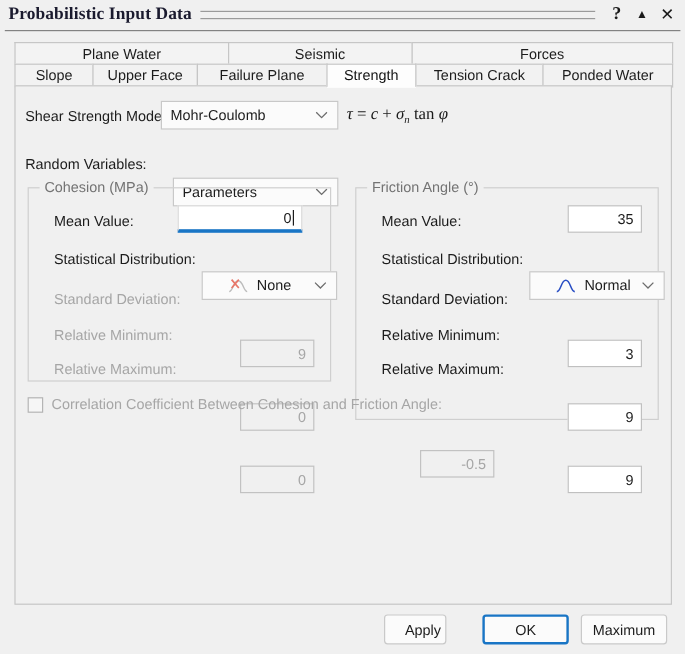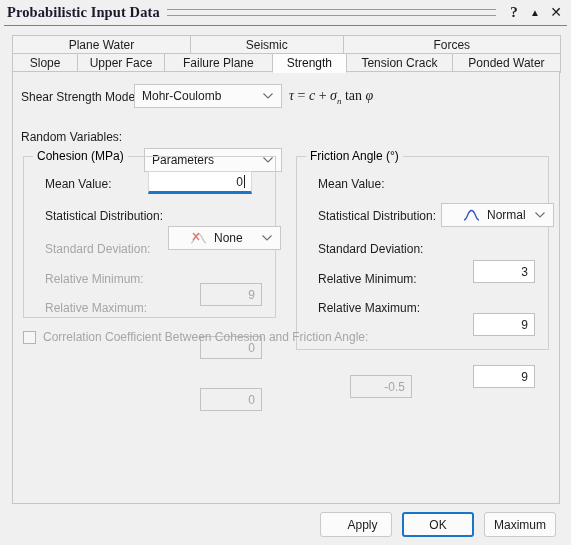--- a/index.html
+++ b/index.html
@@ -209,21 +209,21 @@
     box-sizing: border-box;
     border: 1px solid #cfcfcf;
   }
   .group-legend {
     position: absolute;
     top: -8px;
     left: 9px;
     background: #f0f0f0;
     padding: 0 4px;
     font-size: 12px;
-    color: #000000;
+    color: #737373;
     white-space: nowrap;
   }
 
   
   #formula {
     position: absolute;
     font-family: "Liberation Serif", serif;
     font-style: italic;
     font-size: 14px;
     color: #1a1a1a;
@@ -358,20 +358,23 @@
     <div class="lbl disabled abs" style="left:21px; top:144px;">Relative Maximum:</div>
     <div class="txt disabled abs" style="left:176px; top:138px; width:62px;">
       <span>0</span>
     </div>
   </div>
 
   <div class="groupbox" style="left:283px; top:84px; width:253px; height:194px;">
     <div class="group-legend">Friction Angle (°)</div>
 
     <div class="lbl abs" style="left:21px; top:20px;">Mean Value:</div>
+    <div class="txt abs" style="left:176px; top:14px; width:62px;">
+      <span>35</span>
+    </div>
 
     <div class="lbl abs" style="left:21px; top:52px;">Statistical Distribution:</div>
     <div class="combo icon-combo abs" style="left:144px; top:46px; width:113px;">
       <svg class="dist-icon" viewBox="0 0 20 14">
         <path d="M2 12 C5.5 12, 5.5 2.5, 9.5 2.5 C13.5 2.5, 13.5 12, 17 12" fill="none" stroke="#2a4fc4" stroke-width="1.3"></path>
       </svg>
       <span>Normal</span>
       <svg class="chev" viewBox="0 0 10 6">
         <path d="M0.5 0.5 L5 5 L9.5 0.5" fill="none" stroke="#6d6d6d" stroke-width="1.1"></path>
       </svg>
@@ -396,15 +399,15 @@
   <div class="abs" style="left:10px; top:258px; display:flex; align-items:center;">
     <div class="checkbox-box"></div>
     <div class="lbl disabled" style="margin-left:7px;">Correlation Coefficient Between Cohesion and Friction Angle:</div>
   </div>
   <div class="txt disabled abs" style="left:337px; top:255px; width:62px;">
     <span>-0.5</span>
   </div>
 
 </div>
 
-<div class="btn abs" style="left:320px; top:512px; width:72px;padding-left:13px;">Apply</div>
+<div class="btn abs" style="left:320px; top:512px; width:52px;padding-left:13px;">Apply</div>
 <div class="btn default abs" style="left:402px; top:512px; width:72px;">OK</div>
 <div class="btn abs" style="left:484px; top:512px; width:72px;">Maximum</div>
 
 </body></html>

